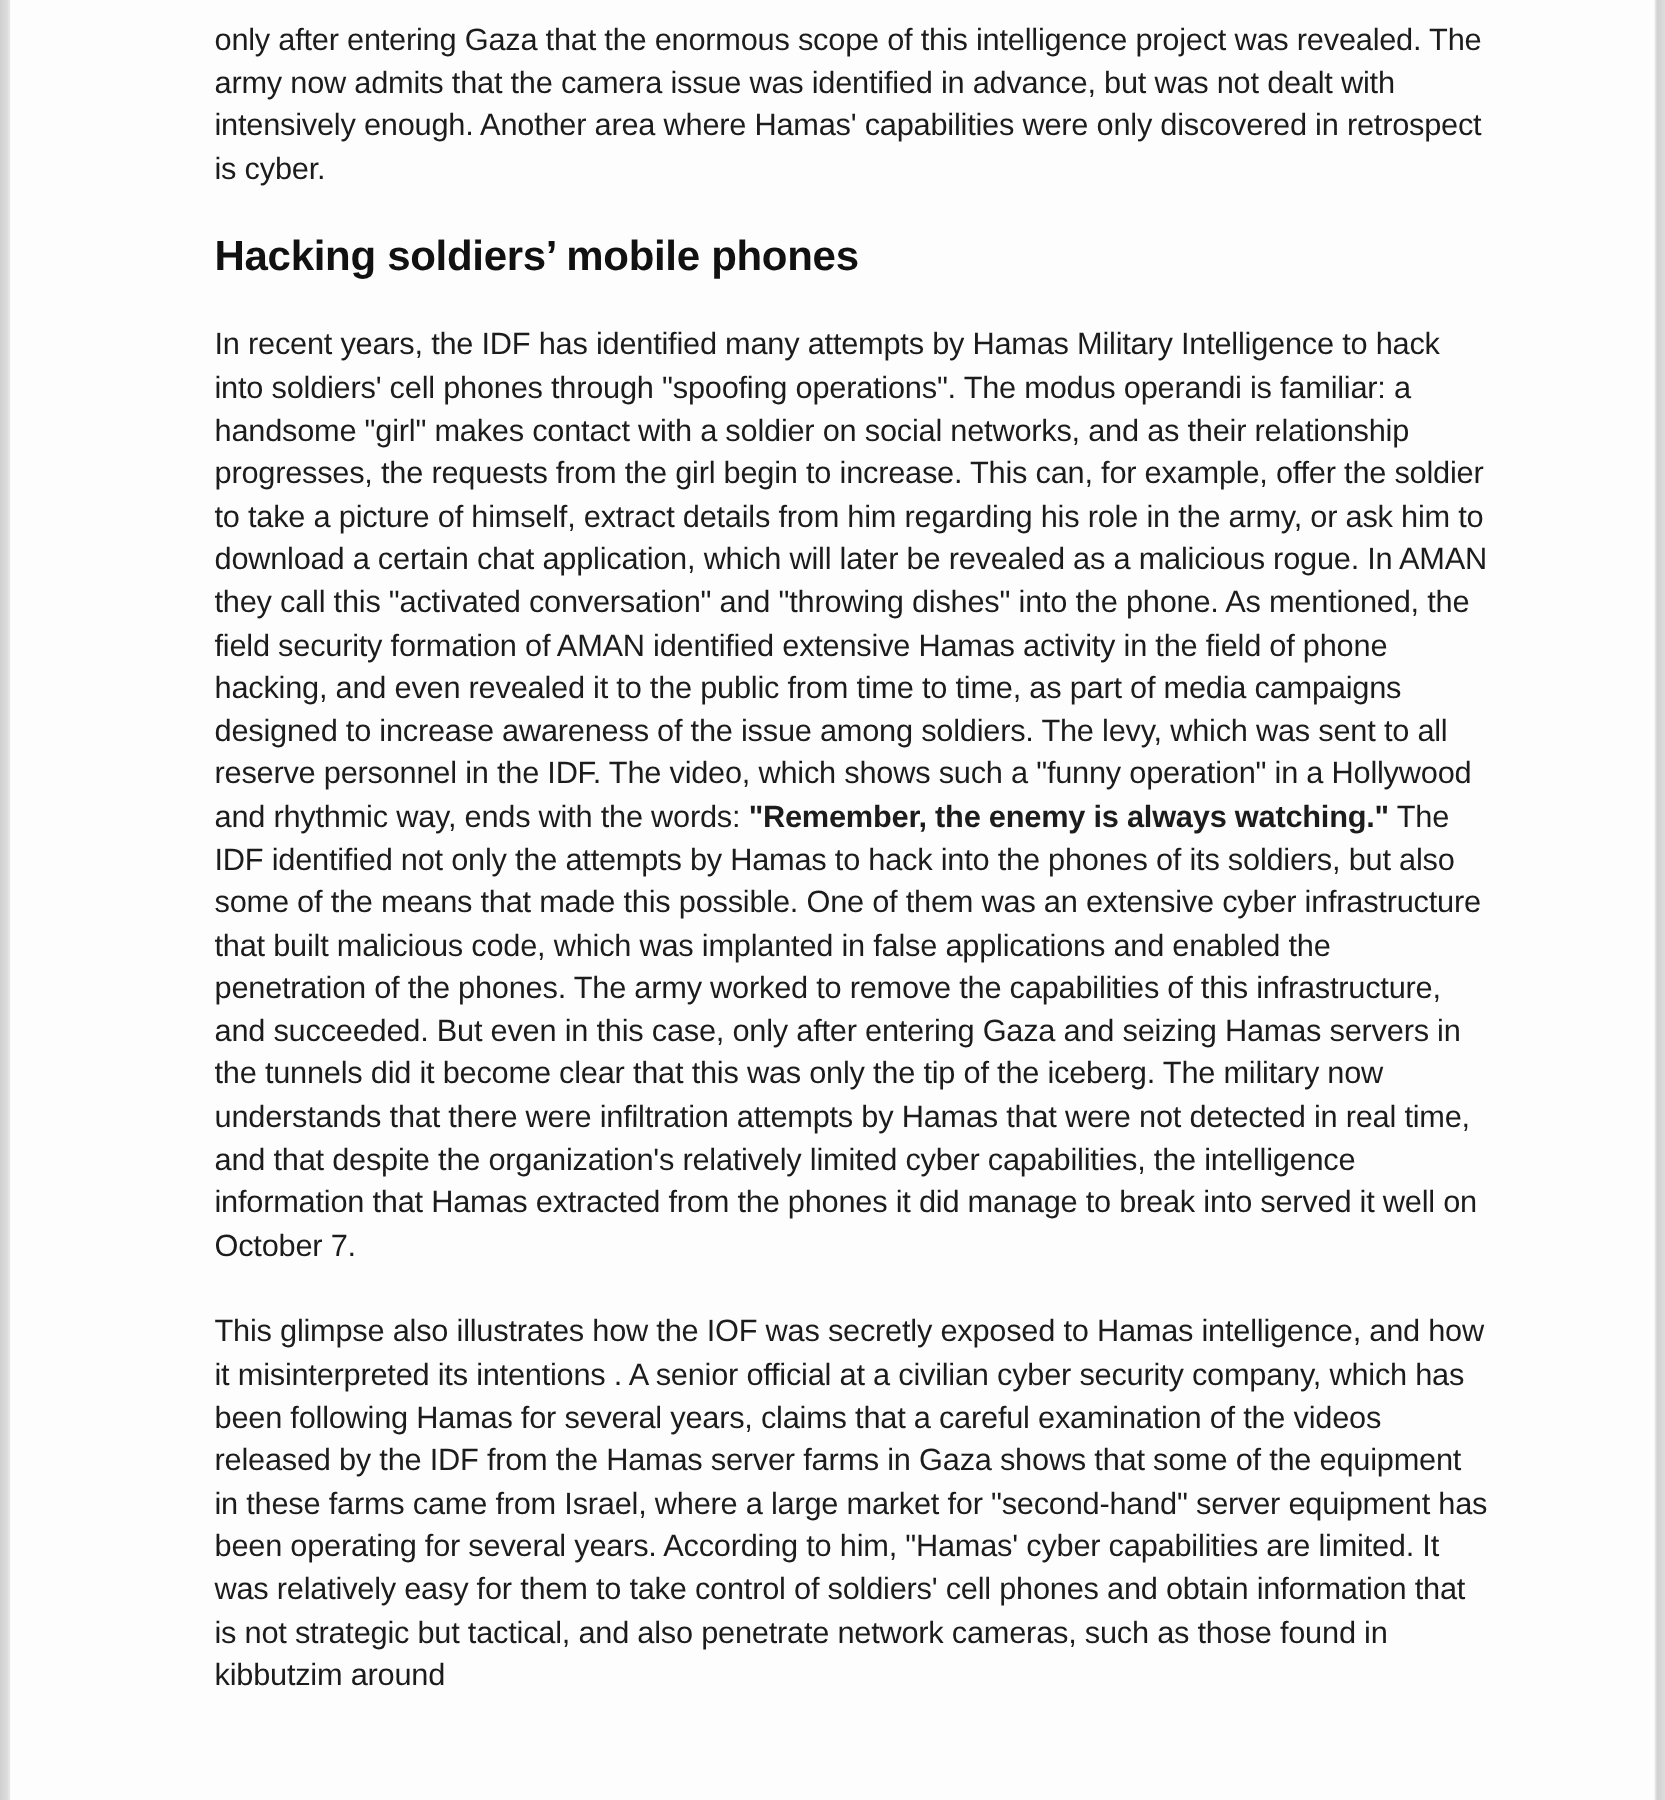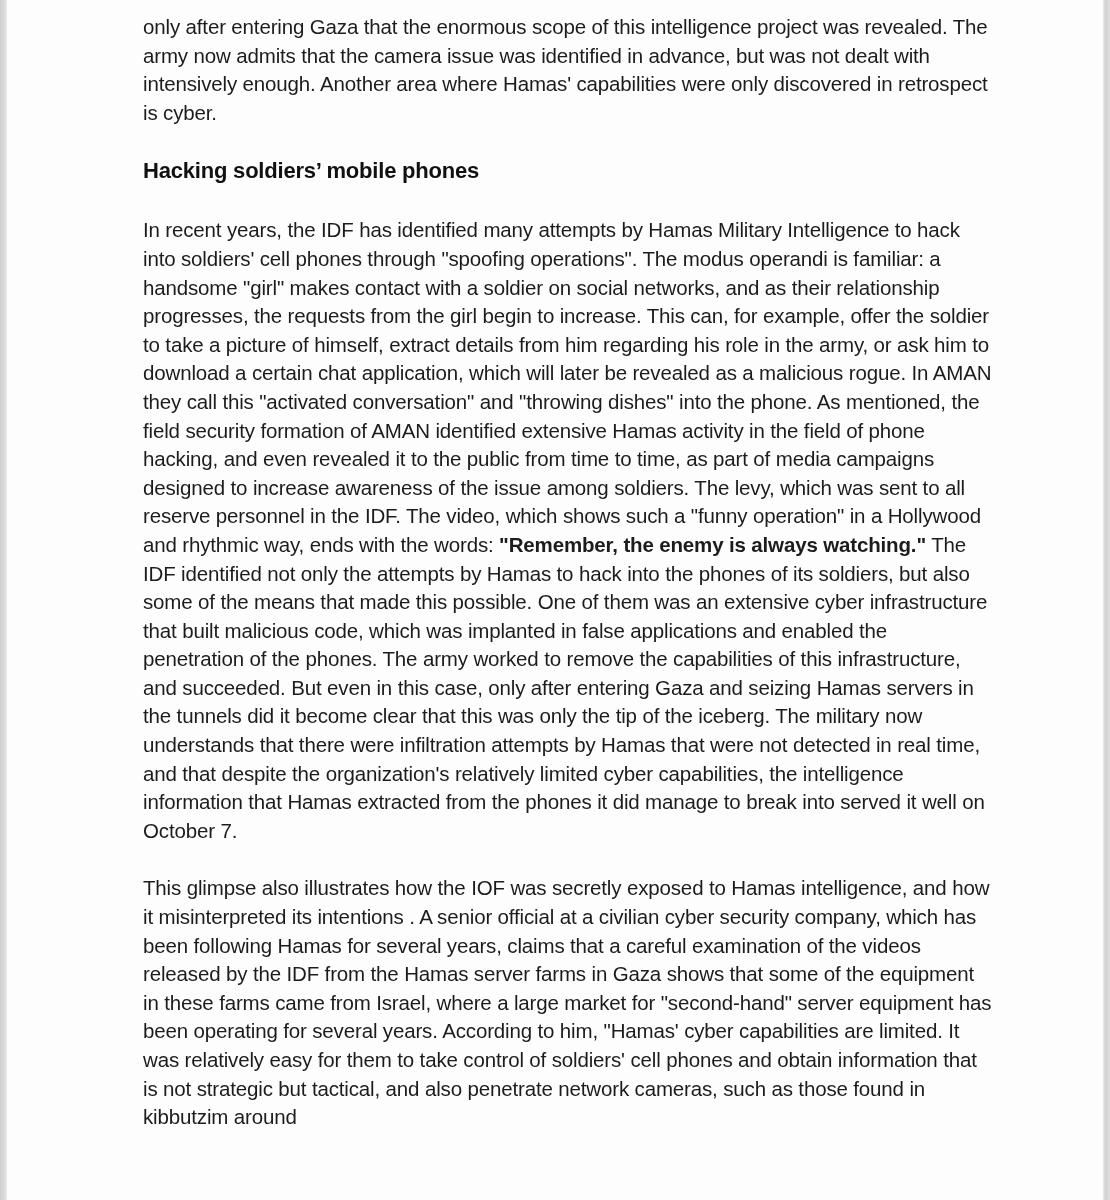--- a/index.html
+++ b/index.html
@@ -41,21 +41,21 @@
       font-family: "Liberation Sans", "DejaVu Sans", sans-serif;
       color: #1c1c1c;
       font-size: 20.5px;
       line-height: 28.6px;
       letter-spacing: -0.15px;
     }
     .para {
       margin: 0 0 29px 0;
     }
     .heading {
-      font-size: 22px;
+      font-size: 28px;
       font-weight: bold;
       line-height: 30px;
       margin: 0 0 30px 0;
       letter-spacing: -0.2px;
       color: #111111;
     }
     .bold {
       font-weight: bold;
     }
   </style>

